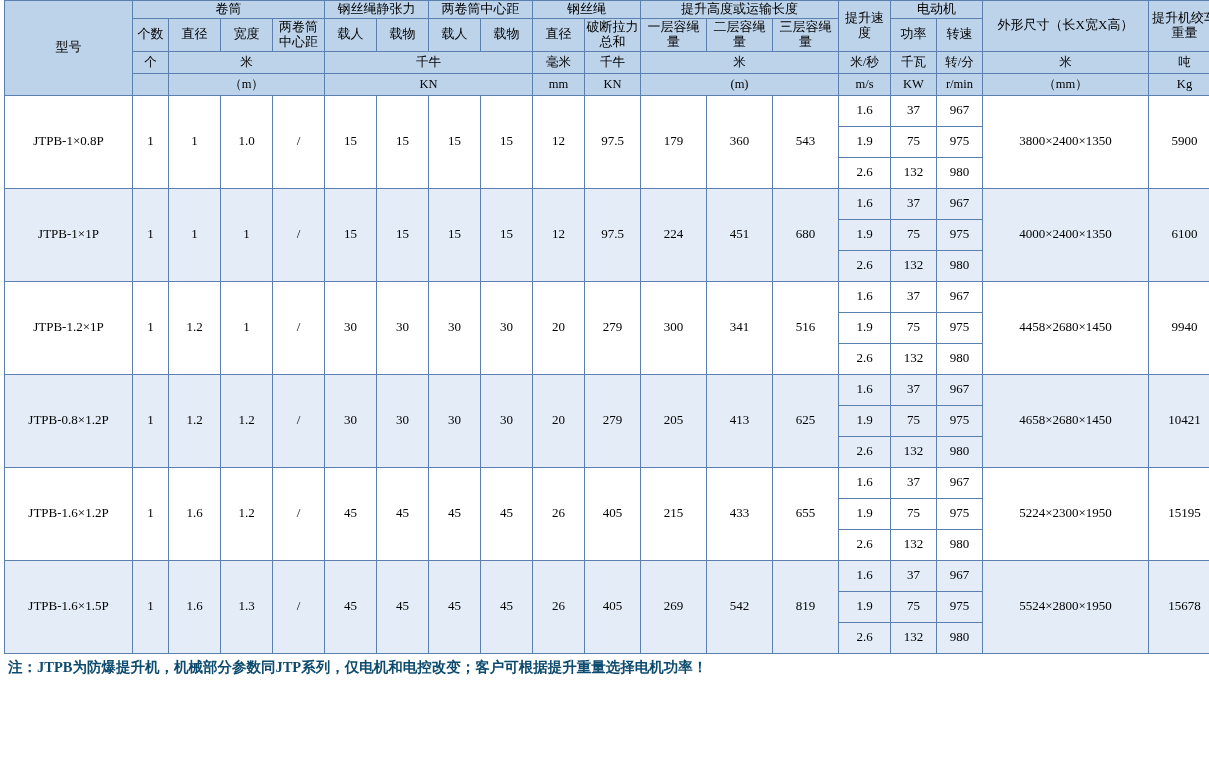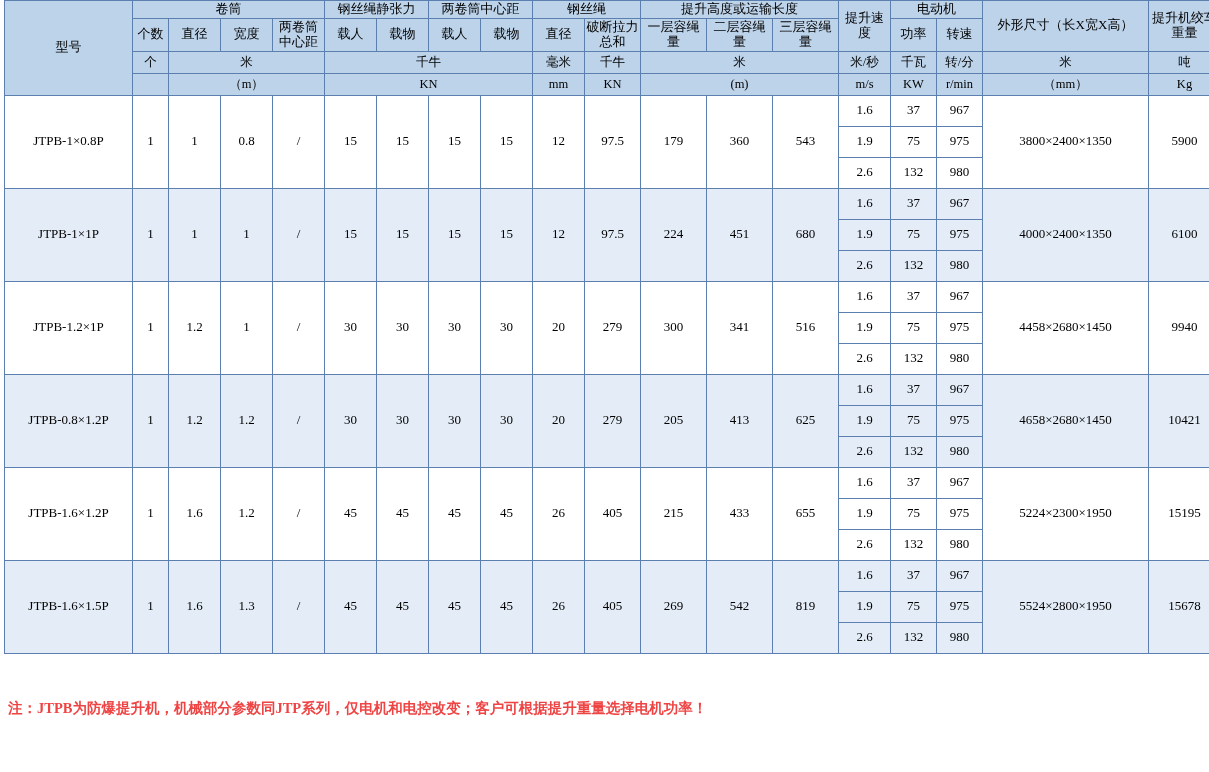--- a/index.html
+++ b/index.html
@@ -63,26 +63,25 @@
     background: #e4edf7;
   }
   td.model {
     font-size: 14px;
     letter-spacing: 0px;
   }
   .h-small {
     font-size: 12.5px;
   }
   .note {
-    color: #ef4444;
+    color: #0c4a6e;
     font-weight: bold;
     font-size: 14.5px;
     padding: 4px 0 0 8px;
     font-family: "Liberation Serif", "DejaVu Serif", serif;
-    margin-top: 41px;
   }
   .spd {
     font-size: 12.5px;
     height: 28px;
   }
 </style>
 </head>
 <body>
 
 <div class="page">
@@ -167,21 +166,21 @@
         <td class="unit">（mm）</td>
         <td class="unit">Kg</td>
       </tr>
     </thead>
 
     <tbody id="tbody">
         <tr>
           <td rowspan="3" class="model">JTPB-1×0.8P</td>
           <td rowspan="3">1</td>
           <td rowspan="3">1</td>
-          <td rowspan="3">0.8</td>
+          <td rowspan="3">1.0</td>
           <td rowspan="3">/</td>
           <td rowspan="3">15</td>
           <td rowspan="3">15</td>
           <td rowspan="3">15</td>
           <td rowspan="3">15</td>
           <td rowspan="3">12</td>
           <td rowspan="3">97.5</td>
           <td rowspan="3">179</td>
           <td rowspan="3">360</td>
           <td rowspan="3">543</td>

